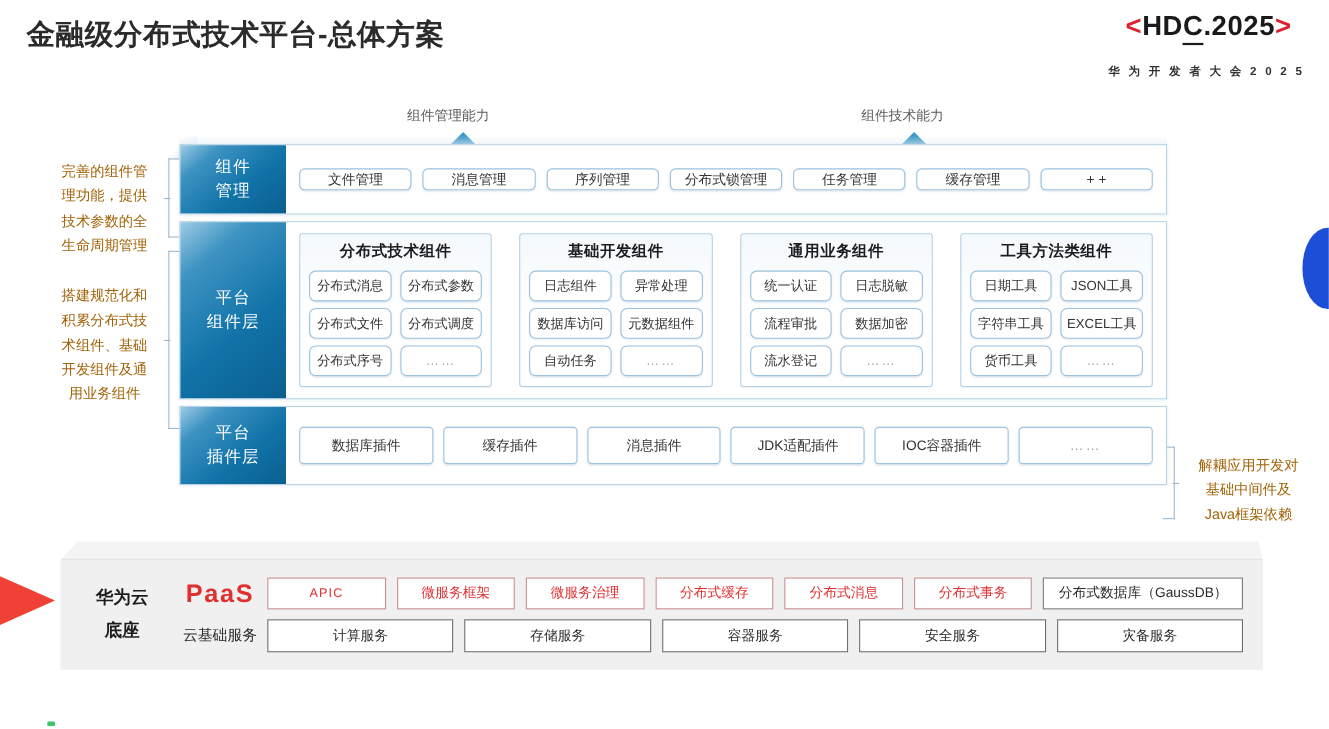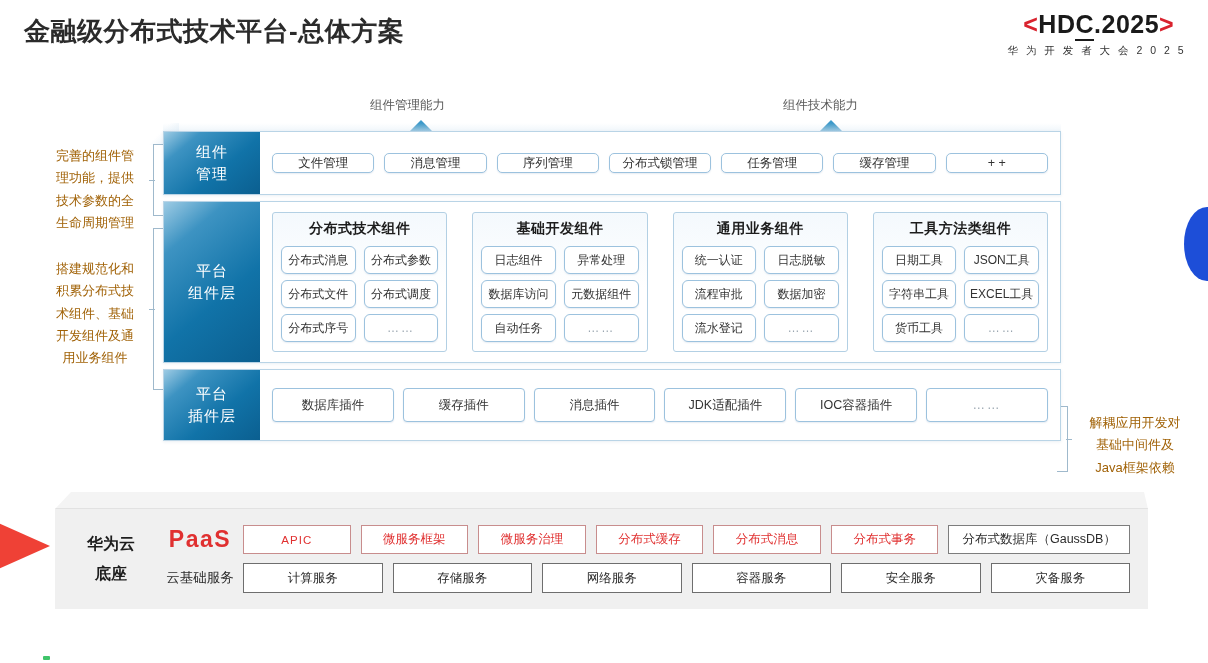--- a/index.html
+++ b/index.html
@@ -18,22 +18,22 @@
     letter-spacing: .5px; white-space: nowrap;
   }
   .hdc { position: absolute; right: 18px; top: 12px; text-align: center; }
   .hdc-main {
     font-size: 25px; font-weight: bold; color: #1a1a1a;
     letter-spacing: .5px; white-space: nowrap; line-height: 1;
   }
   .hdc-main .brk { color: #d9232e; font-weight: bold; }
   .hdc-main .uc { border-bottom: 2px solid #1a1a1a; padding-bottom:1px; }
   .hdc-sub {
-    margin-top: 7px; font-size: 10.5px; color: #333; letter-spacing: 2.5px;
-    white-space: nowrap; text-align: left; padding-right: 4px;
+    margin-top: 21px; font-size: 10.5px; color: #333; letter-spacing: 2.5px;
+    white-space: nowrap; text-align: left; padding-right: 4px; font-weight: bold;
   }
 
   
   .arrow-cap {
     position: absolute; font-size: 12.5px; color: #5a5a5a; white-space: nowrap;
   }
   .arrow {
     position: absolute; width: 38px; height: 46px;
   }
   .arrow svg { display:block; width:100%; height:100%; }
@@ -361,21 +361,20 @@
             <div class="rbox">分布式事务</div>
             <div class="rbox neutral wide">分布式数据库（GaussDB）</div>
           </div>
         </div>
 
         <div class="base-row">
           <div class="row-tag basic">云基础服务</div>
           <div class="row-items">
             <div class="gbox">计算服务</div>
             <div class="gbox">存储服务</div>
-            <div class="gbox">网络服务</div>
             <div class="gbox">容器服务</div>
             <div class="gbox">安全服务</div>
             <div class="gbox">灾备服务</div>
           </div>
         </div>
 
       </div>
     </div>
   </div>
 

